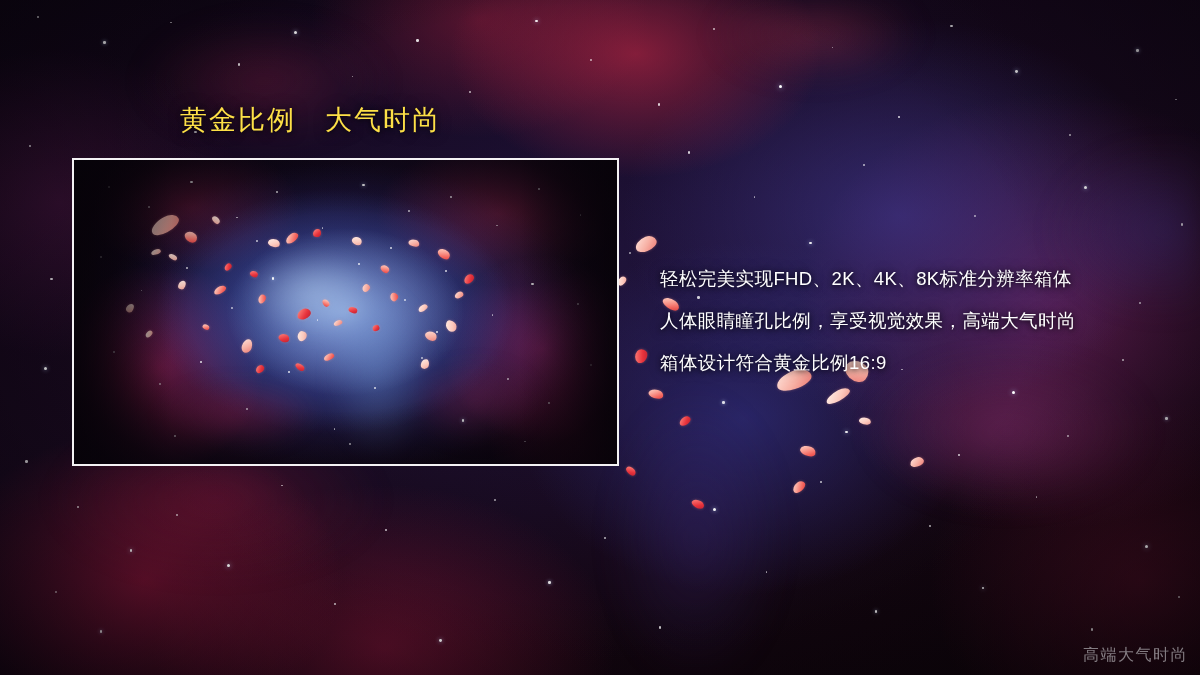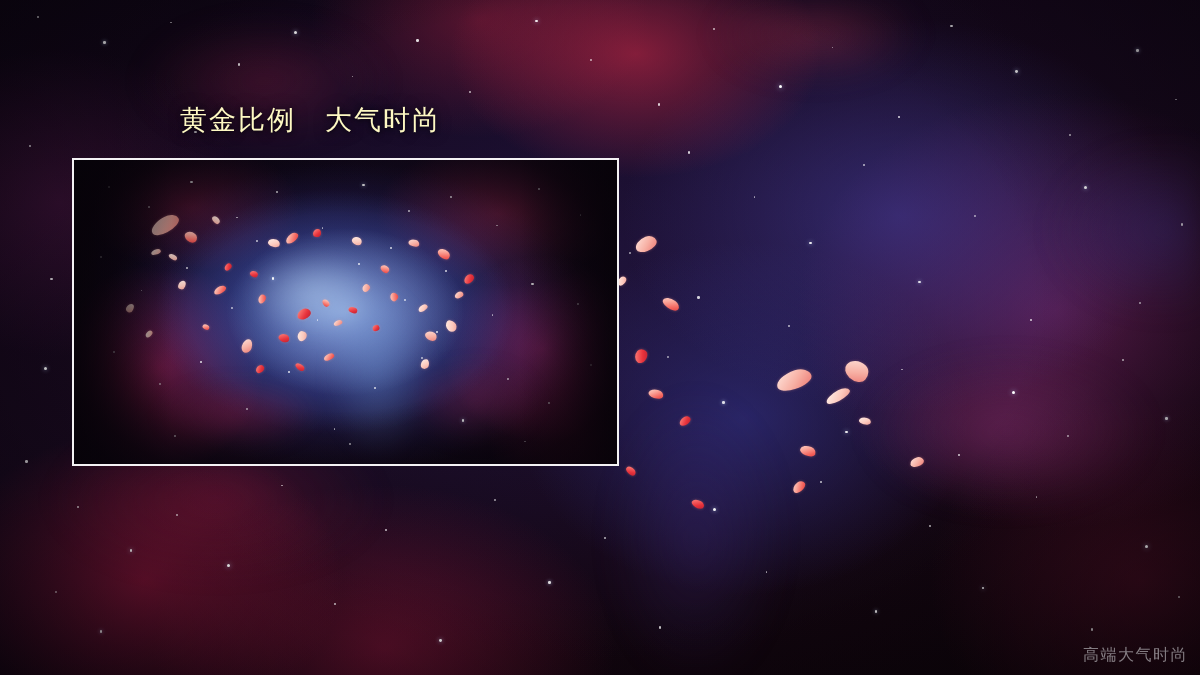--- a/index.html
+++ b/index.html
@@ -106,21 +106,21 @@
   .petal.soft { background:linear-gradient(140deg,#ffe4dc,#f7b0a4 55%,#ec7a74); }
   .petal.deep { background:linear-gradient(140deg,#ff8f86,#e8333c 60%,#b71f31); }
   .petal.pale { background:linear-gradient(140deg,#fff1ea,#fcc9bd 60%,#f09b92); }
 
   
   .title {
     position:absolute;
     left:180px; top:102px;
     font-size:27px;
     letter-spacing:2px;
-    color:#fef9c3;
+    color:#fde047;
     white-space:pre;
     text-shadow:0 1px 5px rgba(0,0,0,.75), 0 0 14px rgba(10,0,20,.55);
   }
   .body-text {
     position:absolute;
     left:660px; top:258px;
     width:500px;
   }
   .body-line {
     font-size:18.5px;
@@ -339,16 +339,21 @@
           <div class="petal pale" style="left: 64.6%; top: 67.2%; width: 8px; height: 10px; transform: translate(-50%, -50%) rotate(10deg);"></div>
           <div class="petal deep" style="left: 72.8%; top: 39.1%; width: 11px; height: 8px; transform: translate(-50%, -50%) rotate(-35deg);"></div>
           <div class="petal pale" style="left: 10.4%; top: 48.6%; width: 7px; height: 9px; transform: translate(-50%, -50%) rotate(25deg);"></div>
           <div class="petal pale" style="left: 13.9%; top: 57.3%; width: 8px; height: 5px; transform: translate(-50%, -50%) rotate(-42deg);"></div>
           <div class="petal" style="left: 24.3%; top: 54.8%; width: 7px; height: 5px; transform: translate(-50%, -50%) rotate(30deg);"></div>
         </div>
       <div class="frame-dark"></div>
     </div>
   </div>
 
+  <div class="body-text">
+    <div class="body-line">轻松完美实现FHD、2K、4K、8K标准分辨率箱体</div>
+    <div class="body-line">人体眼睛瞳孔比例，享受视觉效果，高端大气时尚</div>
+    <div class="body-line">箱体设计符合黄金比例16:9</div>
+  </div>
 
   <div class="watermark">高端大气时尚</div>
 
 </div>
 
 </body></html>

